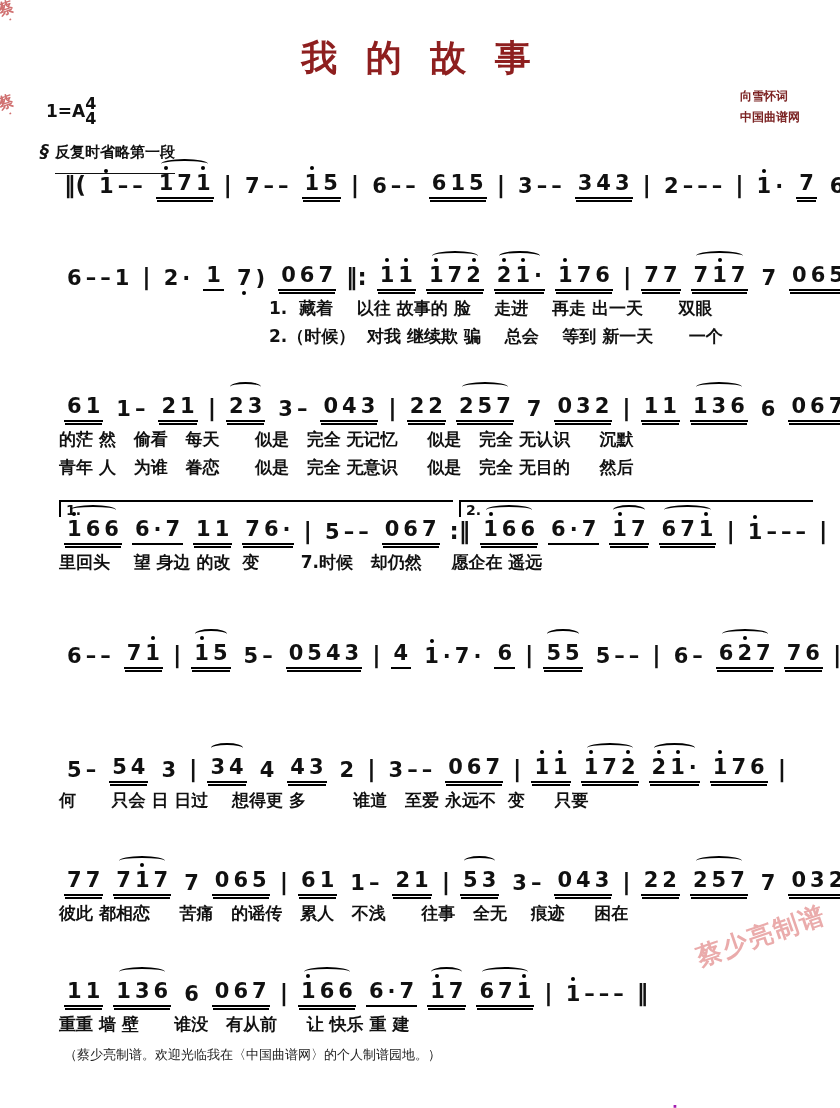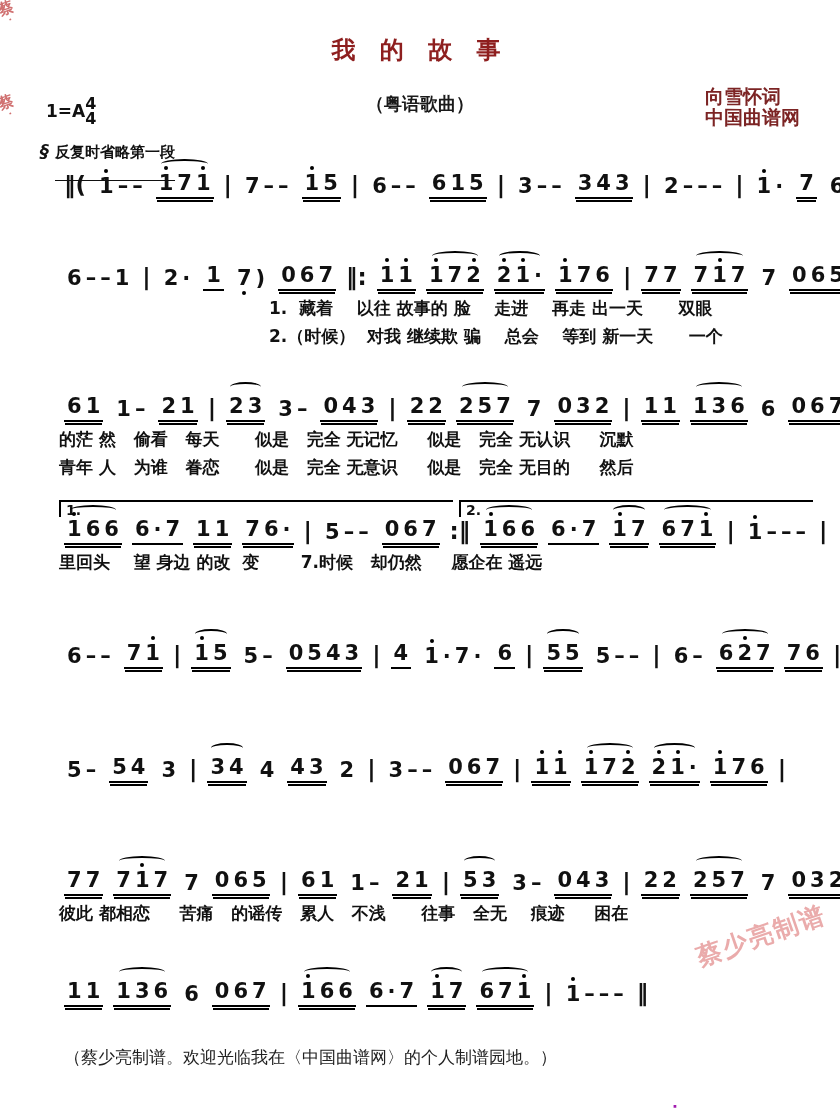--- a/index.html
+++ b/index.html
@@ -1,29 +1,29 @@
 <!DOCTYPE html>
 <html><head>
 <meta charset="utf-8">
 <style>
   html,body{margin:0;padding:0;background:#fff;}
   .page{position:relative;width:840px;height:1108px;background:#ffffff;overflow:hidden;
         font-family:"DejaVu Sans",sans-serif;color:#111;}
 
   .title{position:absolute;top:34px;left:0;width:100%;text-align:center;
-         font-size:24px;font-weight:bold;letter-spacing:8px;color:#8e1f1f;}
+         font-size:36px;font-weight:bold;letter-spacing:8px;color:#8e1f1f;}
   .subtitle{position:absolute;top:92px;left:0;width:100%;text-align:center;
             font-size:18px;font-weight:bold;color:#1a1a1a;}
   .keysig{position:absolute;top:96px;left:46px;font-size:17px;font-weight:bold;display:flex;align-items:center;}
   .meter{display:inline-flex;flex-direction:column;line-height:15px;font-size:16px;font-weight:bold;text-align:center;}
   .credits{position:absolute;top:86px;right:40px;text-align:left;
-           font-size:19px;font-weight:bold;color:#7c2424;line-height:21px;}
+           font-size:12px;font-weight:bold;color:#7c2424;line-height:21px;}
   .segno-row{position:absolute;top:140px;left:40px;font-size:15px;font-weight:bold;}
   .segno{font-style:italic;font-size:18px;margin-right:6px;}
-  .segno-text{border-bottom:1px solid #111;padding-bottom:19px;}
+  .segno-text{border-bottom:1px solid #111;padding-bottom:12px;}
 
   #score{position:absolute;left:0;top:0;width:100%;height:100%;}
   .line{position:absolute;left:36px;white-space:nowrap;margin-left:23px;}
   .l0{top:158px}.l1{top:250px}.l2{top:381px}.l3{top:500px}
   .l4{top:628px}.l5{top:742px}.l6{top:855px}.l7{top:966px}
   .notes-row{padding-top:12px;}
   .l3 .notes-row{padding-top:16px;}
 
   .g{display:inline-block;position:relative;margin:0 5px;padding:0 1px;vertical-align:bottom;}
   .u1{border-bottom:2px solid #000;padding-bottom:1px;}
@@ -44,34 +44,33 @@
   .volta2{left:400px;width:352px;}
   .volta-label{position:absolute;left:5px;top:0px;font-size:14px;font-weight:bold;}
 
   .watermark{position:absolute;left:692px;top:942px;color:#eaabab;font-size:25px;font-weight:bold;
              transform:rotate(-19deg);transform-origin:left top;letter-spacing:2px;}
   .edge-frag{position:absolute;color:#d07070;font-size:15px;font-weight:bold;
              transform:rotate(-19deg);transform-origin:left top;width:14px;overflow:hidden;}
   .frag1{left:-4px;top:2px;height:22px;}
   .frag2{left:-4px;top:96px;height:22px;}
 
-  .footer-note{position:absolute;left:64px;top:1046px;font-size:17px;color:#222;}
+  .footer-note{position:absolute;left:64px;top:1046px;font-size:13px;color:#222;}
   .site{position:absolute;right:10px;top:1100px;font-size:31px;color:#a21caf;
         font-family:"Liberation Sans",sans-serif;}
 </style>
 </head>
 <body>
 
 <div class="page">
 
   <span class="edge-frag frag1">蔡少亮制谱</span>
   <span class="edge-frag frag2">蔡少亮制谱</span>
 
   <div class="title">我 的 故 事</div>
-  <div class="subtitle">（粤语歌曲）</div>
 
   <div class="keysig">
     <span>1=A</span>
     <span class="meter">
       <span>4</span>
       <span>4</span>
     </span>
   </div>
 
   <div class="credits">
@@ -105,27 +104,29 @@
           <span class="volta-label">2.</span>
         </div>
         <div class="notes-row"><span class="g u2 slur"><span class="nt hi">1</span><span class="nt">6</span><span class="nt">6</span></span><span class="g u1"><span class="nt">6</span><span class="nt">·</span><span class="nt">7</span></span><span class="g u2"><span class="nt">1</span><span class="nt">1</span></span><span class="g u2"><span class="nt">7</span><span class="nt">6</span><span class="nt">·</span></span><span class="bar">|</span><span class="g u0"><span class="nt">5</span><span class="nt">–</span><span class="nt">–</span></span><span class="g u2"><span class="nt">0</span><span class="nt">6</span><span class="nt">7</span></span><span class="bar">:‖</span><span class="g u2 slur"><span class="nt hi">1</span><span class="nt">6</span><span class="nt">6</span></span><span class="g u1"><span class="nt">6</span><span class="nt">·</span><span class="nt">7</span></span><span class="g u2 slur"><span class="nt hi">1</span><span class="nt">7</span></span><span class="g u2 slur"><span class="nt">6</span><span class="nt">7</span><span class="nt hi">1</span></span><span class="bar">|</span><span class="g u0"><span class="nt hi">1</span><span class="nt">–</span><span class="nt">–</span><span class="nt">–</span></span><span class="bar">|</span></div>
         <div class="lyr">里回头    望 身边 的改  变       7.时候   却仍然     愿企在 遥远</div>
       </div>
       <div class="line l4">
         <div class="notes-row"><span class="g u0"><span class="nt">6</span><span class="nt">–</span><span class="nt">–</span></span><span class="g u2"><span class="nt">7</span><span class="nt hi">1</span></span><span class="bar">|</span><span class="g u2 slur"><span class="nt hi">1</span><span class="nt">5</span></span><span class="g u0"><span class="nt">5</span><span class="nt">–</span></span><span class="g u2"><span class="nt">0</span><span class="nt">5</span><span class="nt">4</span><span class="nt">3</span></span><span class="bar">|</span><span class="g u1"><span class="nt">4</span></span><span class="g u0"><span class="nt hi">1</span><span class="nt">·</span><span class="nt">7</span><span class="nt">·</span></span><span class="g u1"><span class="nt">6</span></span><span class="bar">|</span><span class="g u2 slur"><span class="nt">5</span><span class="nt">5</span></span><span class="g u0"><span class="nt">5</span><span class="nt">–</span><span class="nt">–</span></span><span class="bar">|</span><span class="g u0"><span class="nt">6</span><span class="nt">–</span></span><span class="g u2 slur"><span class="nt">6</span><span class="nt hi">2</span><span class="nt">7</span></span><span class="g u2"><span class="nt">7</span><span class="nt">6</span></span><span class="bar">|</span></div>
       </div>
       <div class="line l5">
         <div class="notes-row"><span class="g u0"><span class="nt">5</span><span class="nt">–</span></span><span class="g u2"><span class="nt">5</span><span class="nt">4</span></span><span class="g u0"><span class="nt">3</span></span><span class="bar">|</span><span class="g u2 slur"><span class="nt">3</span><span class="nt">4</span></span><span class="g u0"><span class="nt">4</span></span><span class="g u2"><span class="nt">4</span><span class="nt">3</span></span><span class="g u0"><span class="nt">2</span></span><span class="bar">|</span><span class="g u0"><span class="nt">3</span><span class="nt">–</span><span class="nt">–</span></span><span class="g u2"><span class="nt">0</span><span class="nt">6</span><span class="nt">7</span></span><span class="bar">|</span><span class="g u2"><span class="nt hi">1</span><span class="nt hi">1</span></span><span class="g u2 slur"><span class="nt hi">1</span><span class="nt">7</span><span class="nt hi">2</span></span><span class="g u2 slur"><span class="nt hi">2</span><span class="nt hi">1</span><span class="nt">·</span></span><span class="g u2"><span class="nt hi">1</span><span class="nt">7</span><span class="nt">6</span></span><span class="bar">|</span></div>
+        <div class="lyr">何      只会 日 日过    想得更 多        谁道   至爱 永远不  变     只要</div>
       </div>
       <div class="line l6">
         <div class="notes-row"><span class="g u2"><span class="nt">7</span><span class="nt">7</span></span><span class="g u2 slur"><span class="nt">7</span><span class="nt hi">1</span><span class="nt">7</span></span><span class="g u0"><span class="nt">7</span></span><span class="g u2"><span class="nt">0</span><span class="nt">6</span><span class="nt">5</span></span><span class="bar">|</span><span class="g u2"><span class="nt">6</span><span class="nt">1</span></span><span class="g u0"><span class="nt">1</span><span class="nt">–</span></span><span class="g u2"><span class="nt">2</span><span class="nt">1</span></span><span class="bar">|</span><span class="g u2 slur"><span class="nt">5</span><span class="nt">3</span></span><span class="g u0"><span class="nt">3</span><span class="nt">–</span></span><span class="g u2"><span class="nt">0</span><span class="nt">4</span><span class="nt">3</span></span><span class="bar">|</span><span class="g u2"><span class="nt">2</span><span class="nt">2</span></span><span class="g u2 slur"><span class="nt">2</span><span class="nt">5</span><span class="nt">7</span></span><span class="g u0"><span class="nt">7</span></span><span class="g u2"><span class="nt">0</span><span class="nt">3</span><span class="nt">2</span></span><span class="bar">|</span></div>
         <div class="lyr">彼此 都相恋     苦痛   的谣传   累人   不浅      往事   全无    痕迹     困在</div>
       </div>
       <div class="line l7">
         <div class="notes-row"><span class="g u2"><span class="nt">1</span><span class="nt">1</span></span><span class="g u2 slur"><span class="nt">1</span><span class="nt">3</span><span class="nt">6</span></span><span class="g u0"><span class="nt">6</span></span><span class="g u2"><span class="nt">0</span><span class="nt">6</span><span class="nt">7</span></span><span class="bar">|</span><span class="g u2 slur"><span class="nt hi">1</span><span class="nt">6</span><span class="nt">6</span></span><span class="g u1"><span class="nt">6</span><span class="nt">·</span><span class="nt">7</span></span><span class="g u2 slur"><span class="nt hi">1</span><span class="nt">7</span></span><span class="g u2 slur"><span class="nt">6</span><span class="nt">7</span><span class="nt hi">1</span></span><span class="bar">|</span><span class="g u0"><span class="nt hi">1</span><span class="nt">–</span><span class="nt">–</span><span class="nt">–</span></span><span class="bar">‖</span></div>
+        <div class="lyr">重重 墙 壁      谁没   有从前     让 快乐 重 建</div>
       </div>
     </div>
 
   <div class="watermark">蔡少亮制谱</div>
 
   <div class="footer-note">（蔡少亮制谱。欢迎光临我在〈中国曲谱网〉的个人制谱园地。）</div>
   <div class="site">www.jcqupu.com</div>
 
 </div>
 

